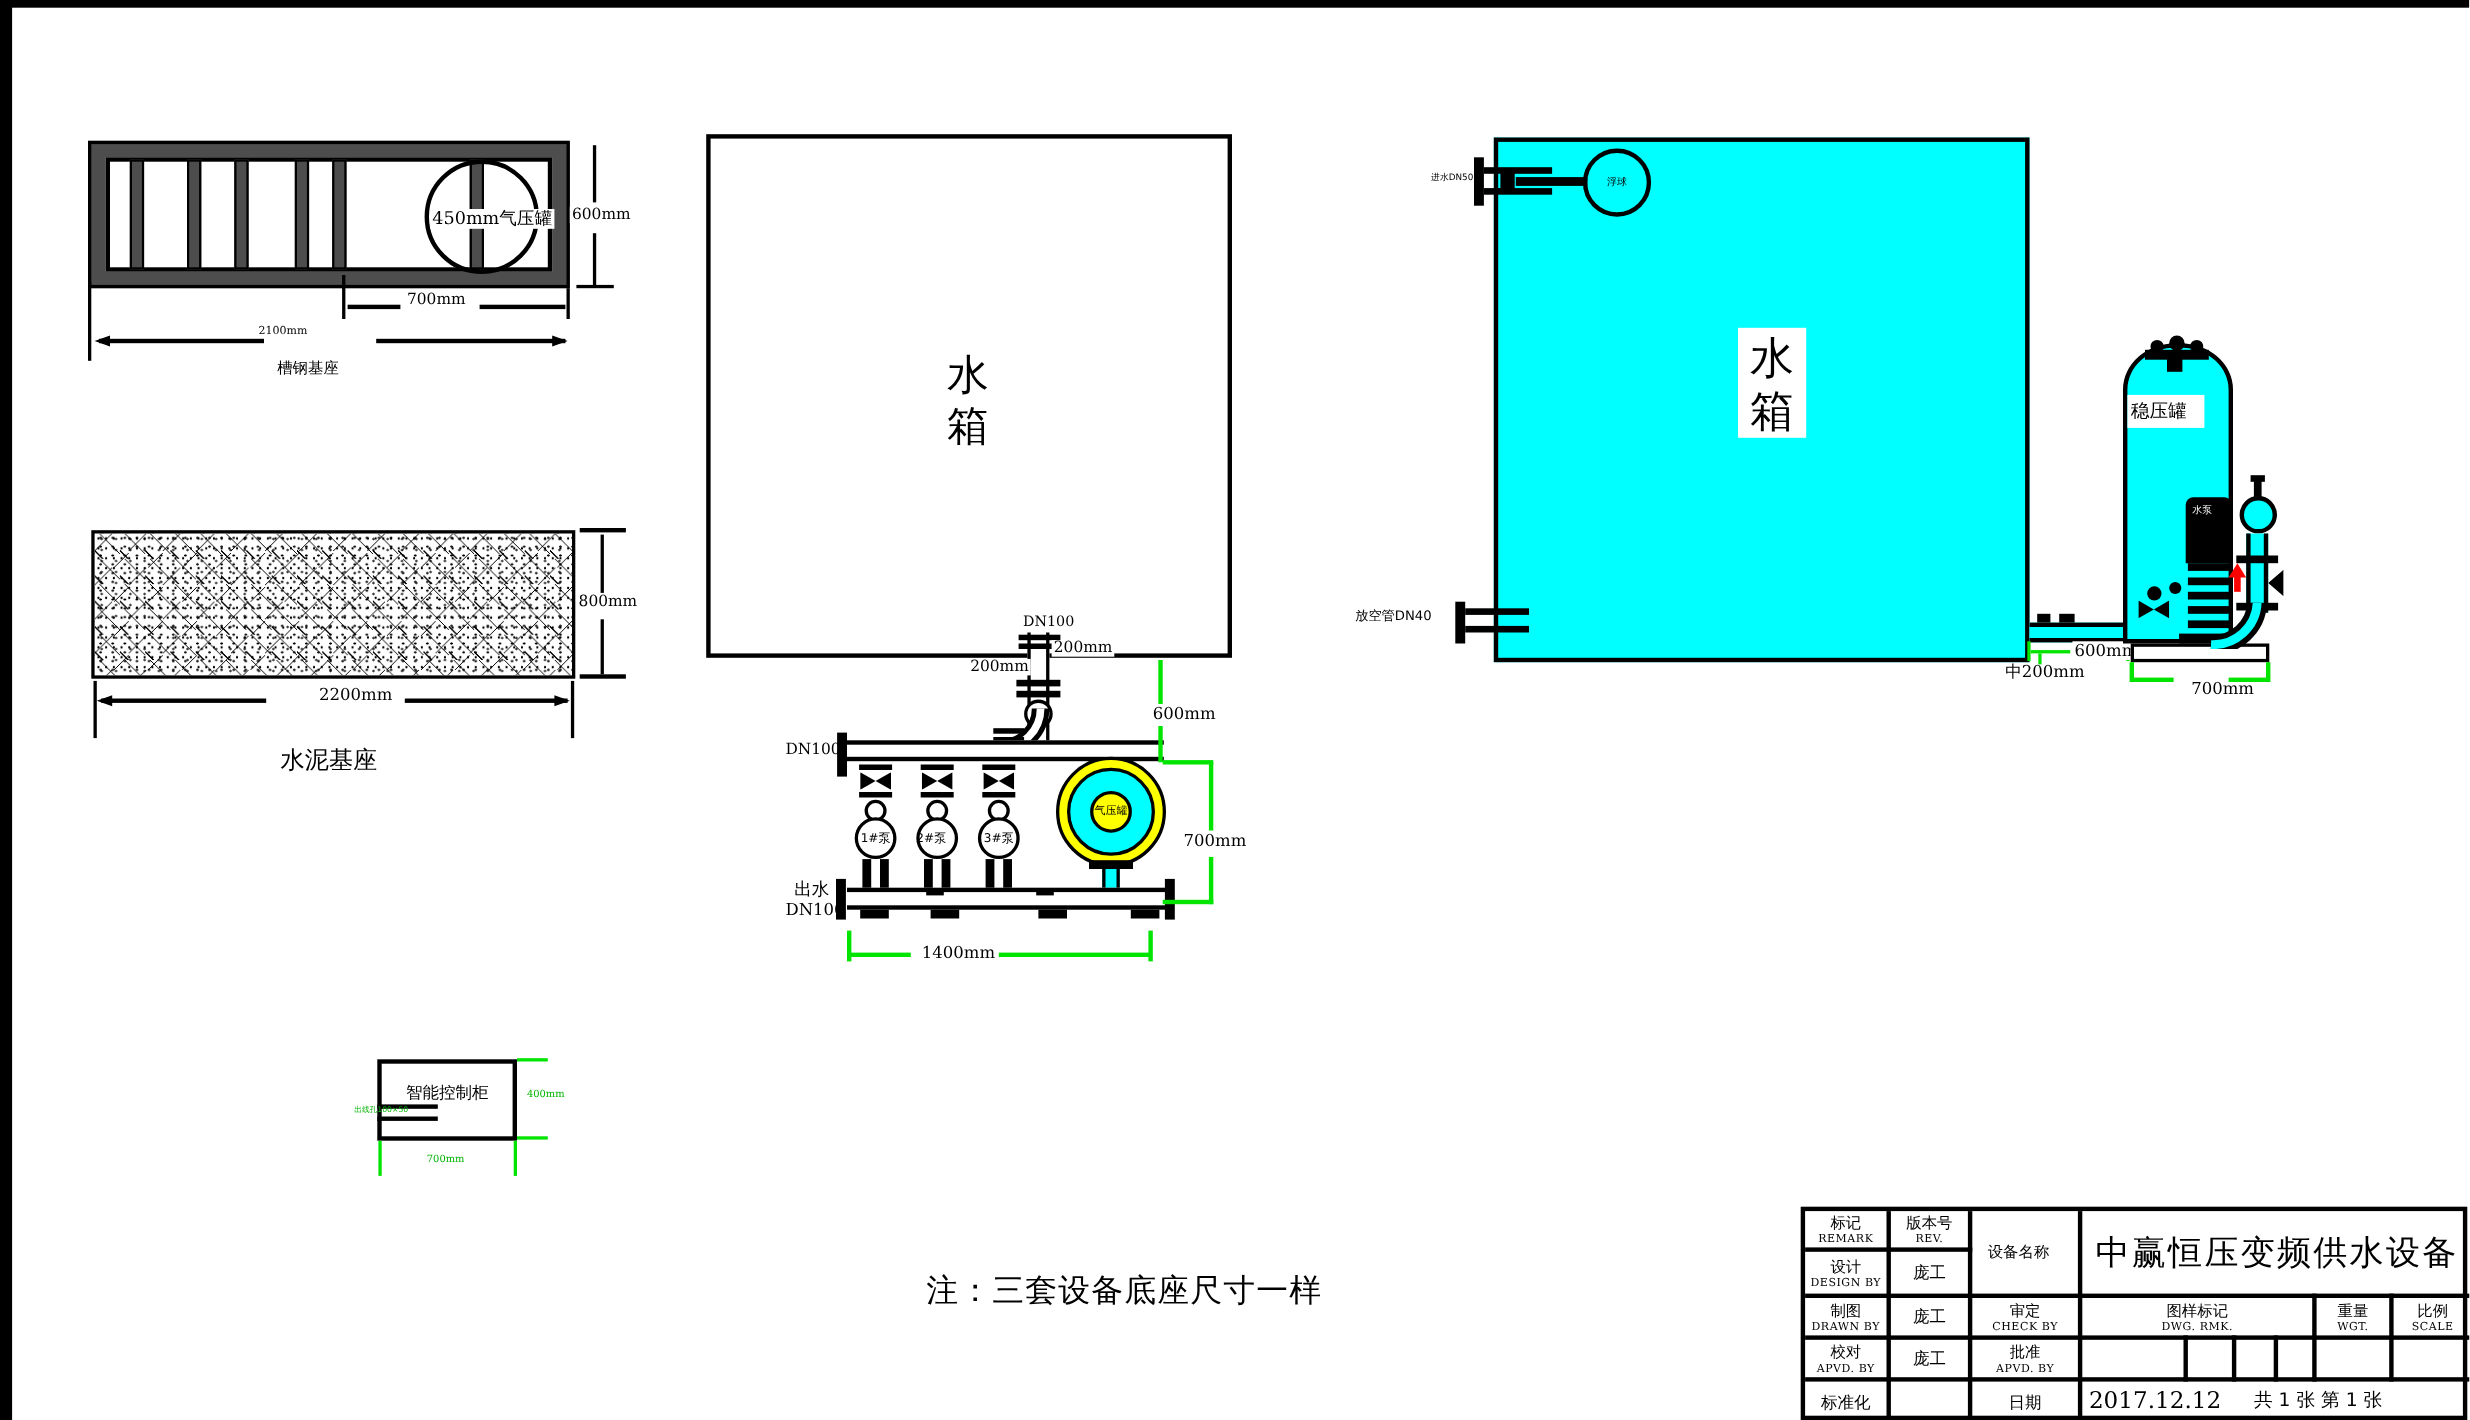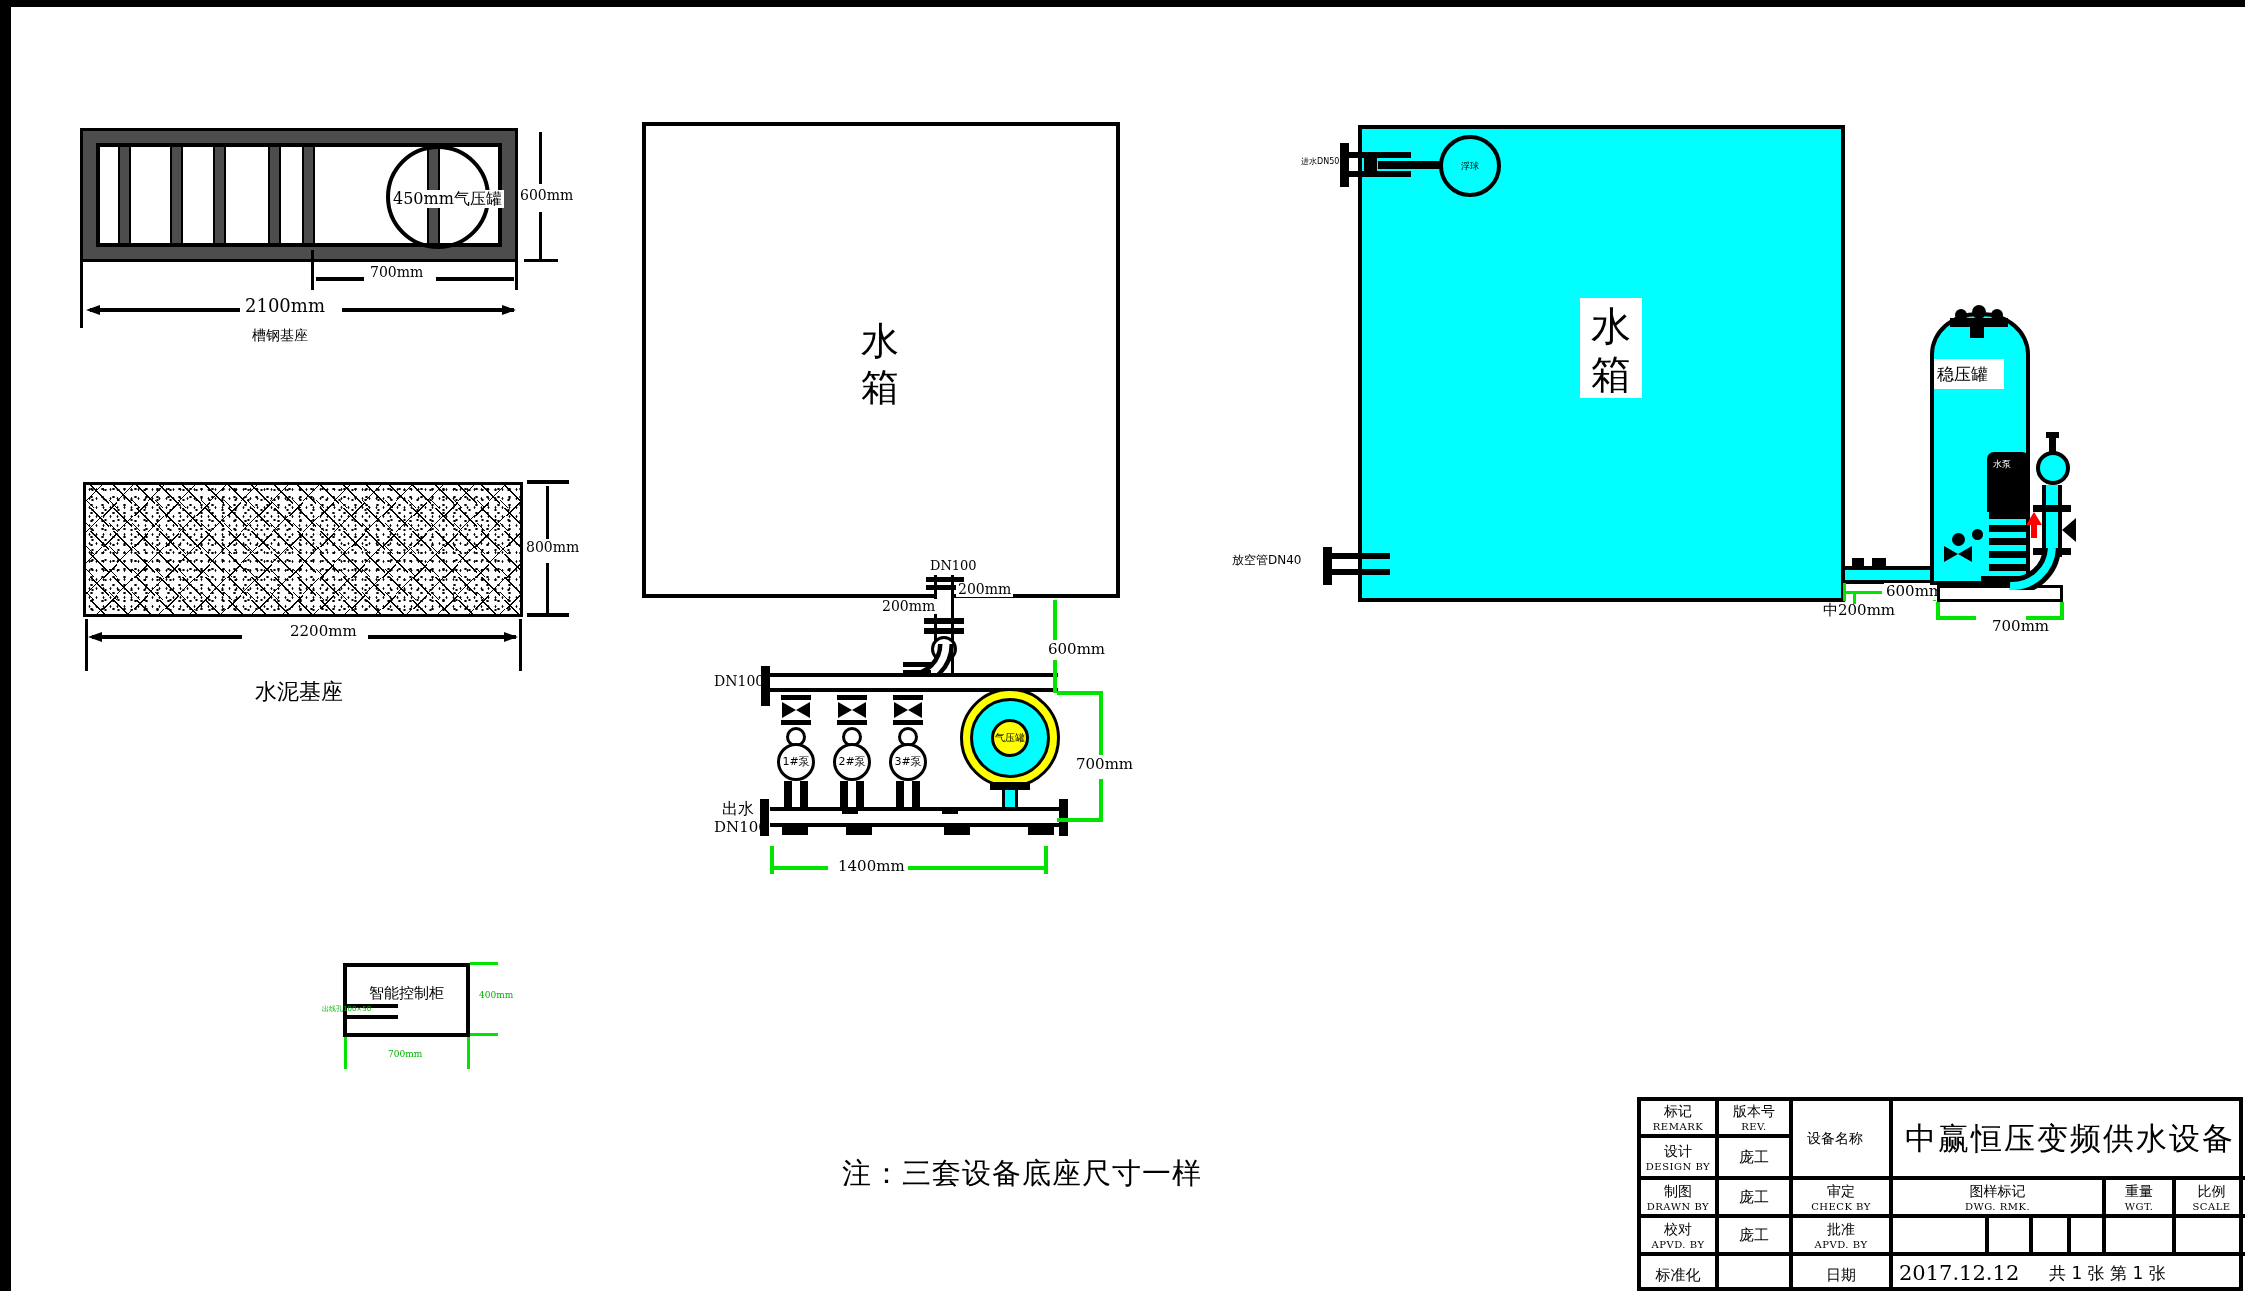--- a/index.html
+++ b/index.html
@@ -57,21 +57,21 @@
     <div class="l" style="left:311px;top:250px;width:3px;height:40px"></div>
     <div class="l" style="left:515px;top:262px;width:3px;height:28px"></div>
     <div class="l" style="left:316px;top:277px;width:48px;height:4px"></div>
     <div class="l" style="left:436px;top:277px;width:78px;height:4px"></div>
     <div class="t serif" style="left:370px;top:265px;font-size:14px">700mm</div>
     <div class="l" style="left:80px;top:256px;width:3px;height:72px"></div>
     <div class="l" style="left:90px;top:308px;width:150px;height:4px"></div>
     <div class="l" style="left:342px;top:308px;width:172px;height:4px"></div>
     <div class="tri-l" style="left:86px;top:305px"></div>
     <div class="tri-r" style="left:502px;top:305px"></div>
-    <div class="t serif" style="left:245px;top:296px;font-size:18px">2100mm</div>
+    <div class="t serif" style="left:235px;top:296px;font-size:10px">2100mm</div>
     <div class="t" style="left:252px;top:328px;font-size:14px">槽钢基座</div>
   </div>
 
   <div class="sec">
     <div class="concrete" style="position:absolute;left:83px;top:482px;width:440px;height:135px;border:3px solid #000;box-sizing:border-box"></div>
     <div class="l" style="left:527px;top:480px;width:42px;height:4px"></div>
     <div class="l" style="left:527px;top:613px;width:42px;height:4px"></div>
     <div class="l" style="left:546px;top:486px;width:3px;height:53px"></div>
     <div class="l" style="left:546px;top:563px;width:3px;height:50px"></div>
     <div class="t serif wb" style="left:524px;top:540px;font-size:14px">800mm</div>
@@ -122,21 +122,21 @@
     <div class="l" style="left:800px;top:781px;width:8px;height:27px"></div>
 
     <div class="l" style="left:837px;top:695px;width:30px;height:5px"></div>
     <svg style="position:absolute;left:838px;top:702px" width="28" height="16">
         <polygon points="0,0 14,8 0,16"></polygon>
         <polygon points="28,0 14,8 28,16"></polygon>
       </svg>
     <div class="l" style="left:837px;top:720px;width:30px;height:5px"></div>
     <div class="cir" style="left:842px;top:727px;width:20px;height:20px"></div>
     <div class="cir" style="left:833px;top:743px;width:38px;height:38px"></div>
-    <div class="t" style="left:833px;top:743px;width:38px;height:38px;font-size:11px;line-height:38px;text-align:center">2#泵</div>
+    <div class="t" style="left:833px;top:743px;width:38px;height:38px;font-size:11px;line-height:38px;text-align:left">2#泵</div>
     <div class="l" style="left:840px;top:781px;width:8px;height:27px"></div>
     <div class="l" style="left:856px;top:781px;width:8px;height:27px"></div>
 
     <div class="l" style="left:893px;top:695px;width:30px;height:5px"></div>
     <svg style="position:absolute;left:894px;top:702px" width="28" height="16">
         <polygon points="0,0 14,8 0,16"></polygon>
         <polygon points="28,0 14,8 28,16"></polygon>
       </svg>
     <div class="l" style="left:893px;top:720px;width:30px;height:5px"></div>
     <div class="cir" style="left:898px;top:727px;width:20px;height:20px"></div>

